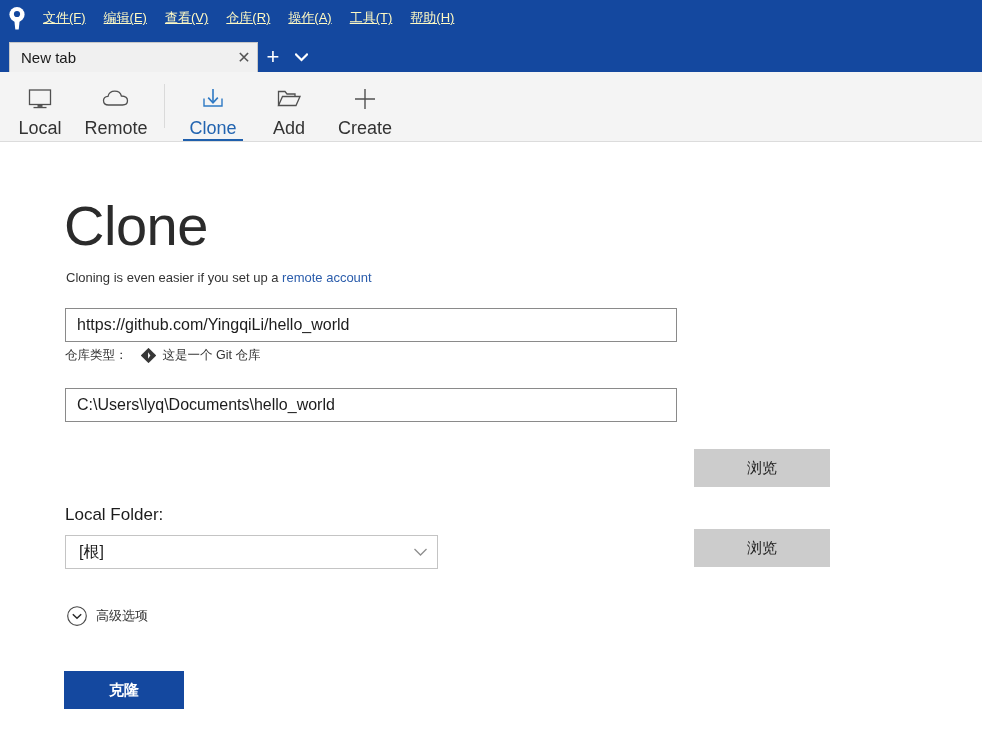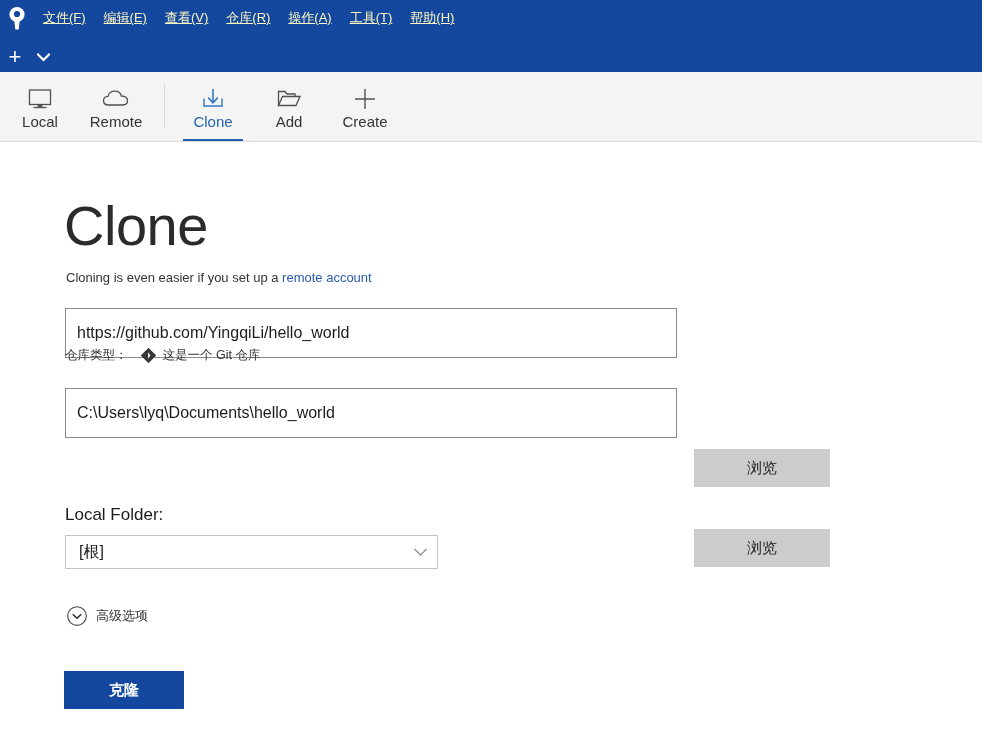--- a/index.html
+++ b/index.html
@@ -84,21 +84,22 @@
   .tb-btn {
     width: 76px; height: 69px;
     display: flex; flex-direction: column;
     align-items: center; justify-content: flex-start;
     padding-top: 13px;
     cursor: pointer;
     position: relative;
   }
   .tb-icon { height: 28px; display: flex; align-items: center; justify-content: center; }
   .tb-label {
-    font-size: 15px; color: #333333;
+    font-size: 18px; color: #333333;
+    margin-top: 5px;
   }
   .tb-btn.active .tb-label { color: #2264b0; }
   .tb-underline {
     position: absolute; bottom: 0; left: 8px; right: 8px;
     height: 2px; background: #1f5fac;
   }
   #tb-divider {
     width: 1px; height: 44px;
     background: #dadada;
     margin: 12px 10px 0 10px;
@@ -115,21 +116,21 @@
     line-height: 1;
   }
   #subtitle {
     position: absolute; left: 66px; top: 128px;
     font-size: 13px; color: #333333;
   }
   #subtitle a { color: #2a5cab; text-decoration: none; }
 
   .field-row { position: absolute; }
   .text-input {
-    height: 50px;
+    height: 34px;
     border: 1px solid #8a8a8a;
     background: #ffffff;
     font-size: 16px;
     color: #1c1c1c;
     padding: 0 8px 0 11px;
     font-family: "Liberation Sans", "DejaVu Sans", sans-serif;
     outline: none;
   }
   .browse-btn {
     width: 136px; height: 38px;
@@ -202,20 +203,24 @@
     <div class="menu-item">编辑(E)</div>
     <div class="menu-item">查看(V)</div>
     <div class="menu-item">仓库(R)</div>
     <div class="menu-item">操作(A)</div>
     <div class="menu-item">工具(T)</div>
     <div class="menu-item">帮助(H)</div>
   </div>
 </div>
 
 <div id="tabstrip">
+  <div id="tab-new">
+    <div id="tab-new-label">New tab</div>
+    <div id="tab-close">✕</div>
+  </div>
   <div id="tab-add">+</div>
   <div id="tab-menu">
     <svg width="13" height="9" viewBox="0 0 13 9">
       <path d="M1 1.5 L6.5 7 L12 1.5" stroke="#ffffff" stroke-width="2.2" fill="none" stroke-linecap="square"></path>
     </svg>
   </div>
 </div>
 
 <div id="toolbar">
 

